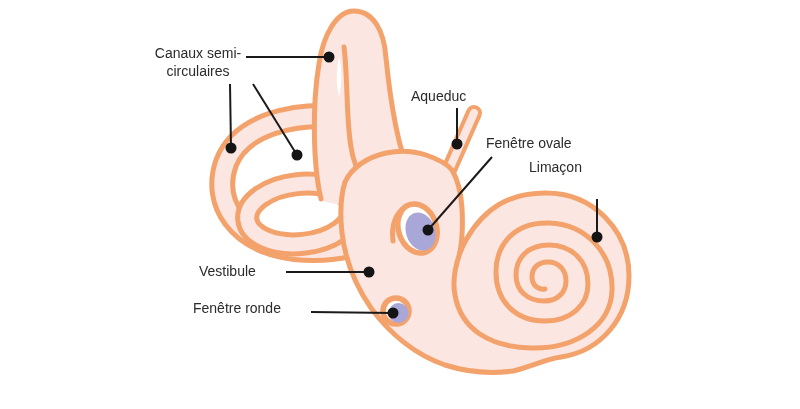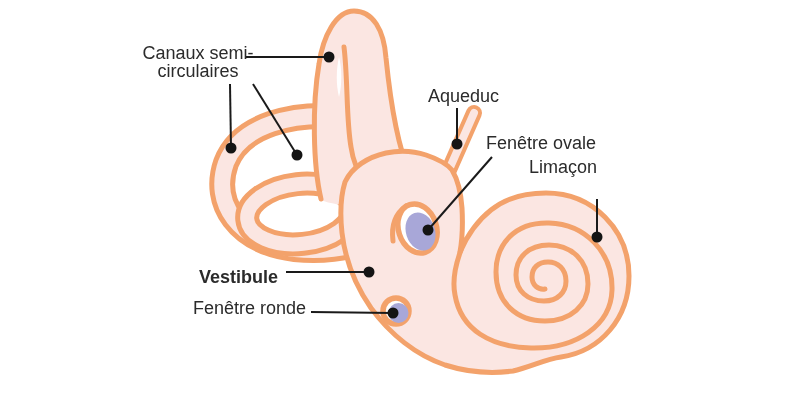--- a/index.html
+++ b/index.html
@@ -25,21 +25,21 @@
   .part-fill{fill:var(--body-fill);stroke:none;}
   .part-edge{fill:none;stroke:var(--outline);stroke-width:5;stroke-linecap:round;stroke-linejoin:round;}
   .part-both{fill:var(--body-fill);stroke:var(--outline);stroke-width:5;stroke-linejoin:round;}
   .window-ring{fill:#ffffff;stroke:var(--outline);stroke-width:5.5;}
   .window-purple{fill:var(--window-fill);stroke:none;}
   .leader{stroke:var(--leader);stroke-width:2;fill:none;}
   .leader-dot{fill:#141414;stroke:none;}
   
   .lbl{
     position:absolute;
-    font-size:18px;
+    font-size:14px;
     line-height:18px;
     font-weight:500;
     color:var(--text);
     white-space:nowrap;
   }
   .lbl.wrap{white-space:normal;text-align:center;}
 </style>
 </head>
 <body>
 
@@ -127,22 +127,22 @@
       <circle class="leader-dot" cx="597" cy="237" r="5.5"></circle>
       <path class="leader" d="M 286 272 L 369 272"></path>
       <circle class="leader-dot" cx="369" cy="272" r="5.5"></circle>
       <path class="leader" d="M 311 312 L 393 313"></path>
       <circle class="leader-dot" cx="393" cy="313" r="5.5"></circle>
     </g>
   </svg>
 
   <div class="lbl wrap" style="left:131px;top:44px;width:134px;">Canaux semi-circulaires</div>
 
-  <div class="lbl" style="left:411px;top:87px;margin-left:17px;">Aqueduc</div>
+  <div class="lbl" style="left:411px;top:87px;">Aqueduc</div>
 
   <div class="lbl" style="left:486px;top:134px;">Fenêtre ovale</div>
 
   <div class="lbl" style="left:529px;top:158px;">Limaçon</div>
 
-  <div class="lbl" style="left:199px;top:268px;font-weight:bold;">Vestibule</div>
+  <div class="lbl" style="left:199px;top:262px;">Vestibule</div>
 
   <div class="lbl" style="left:193px;top:299px;">Fenêtre ronde</div>
 </div>
 
 </body></html>

